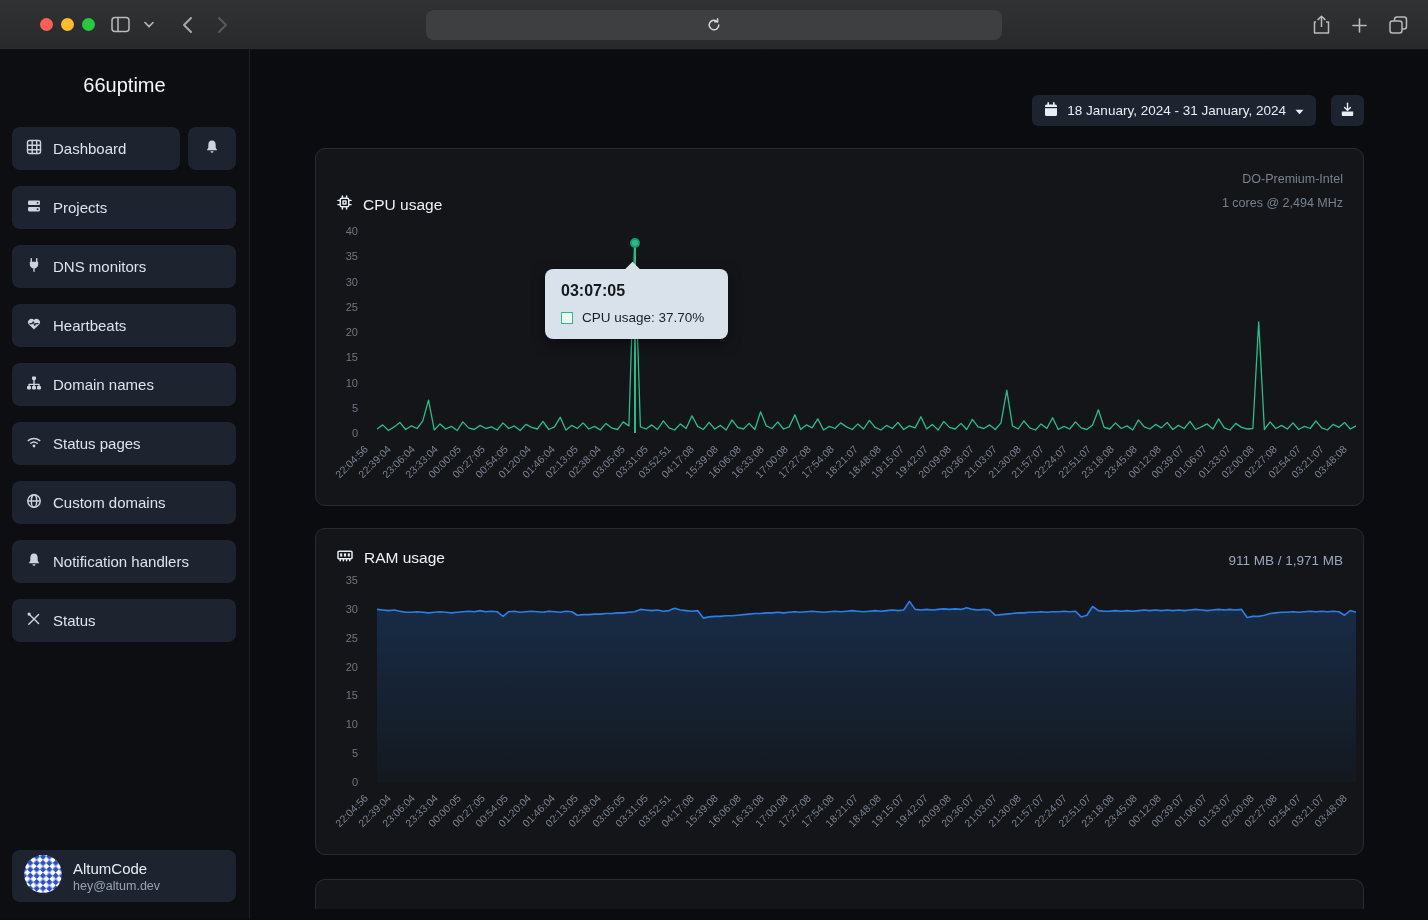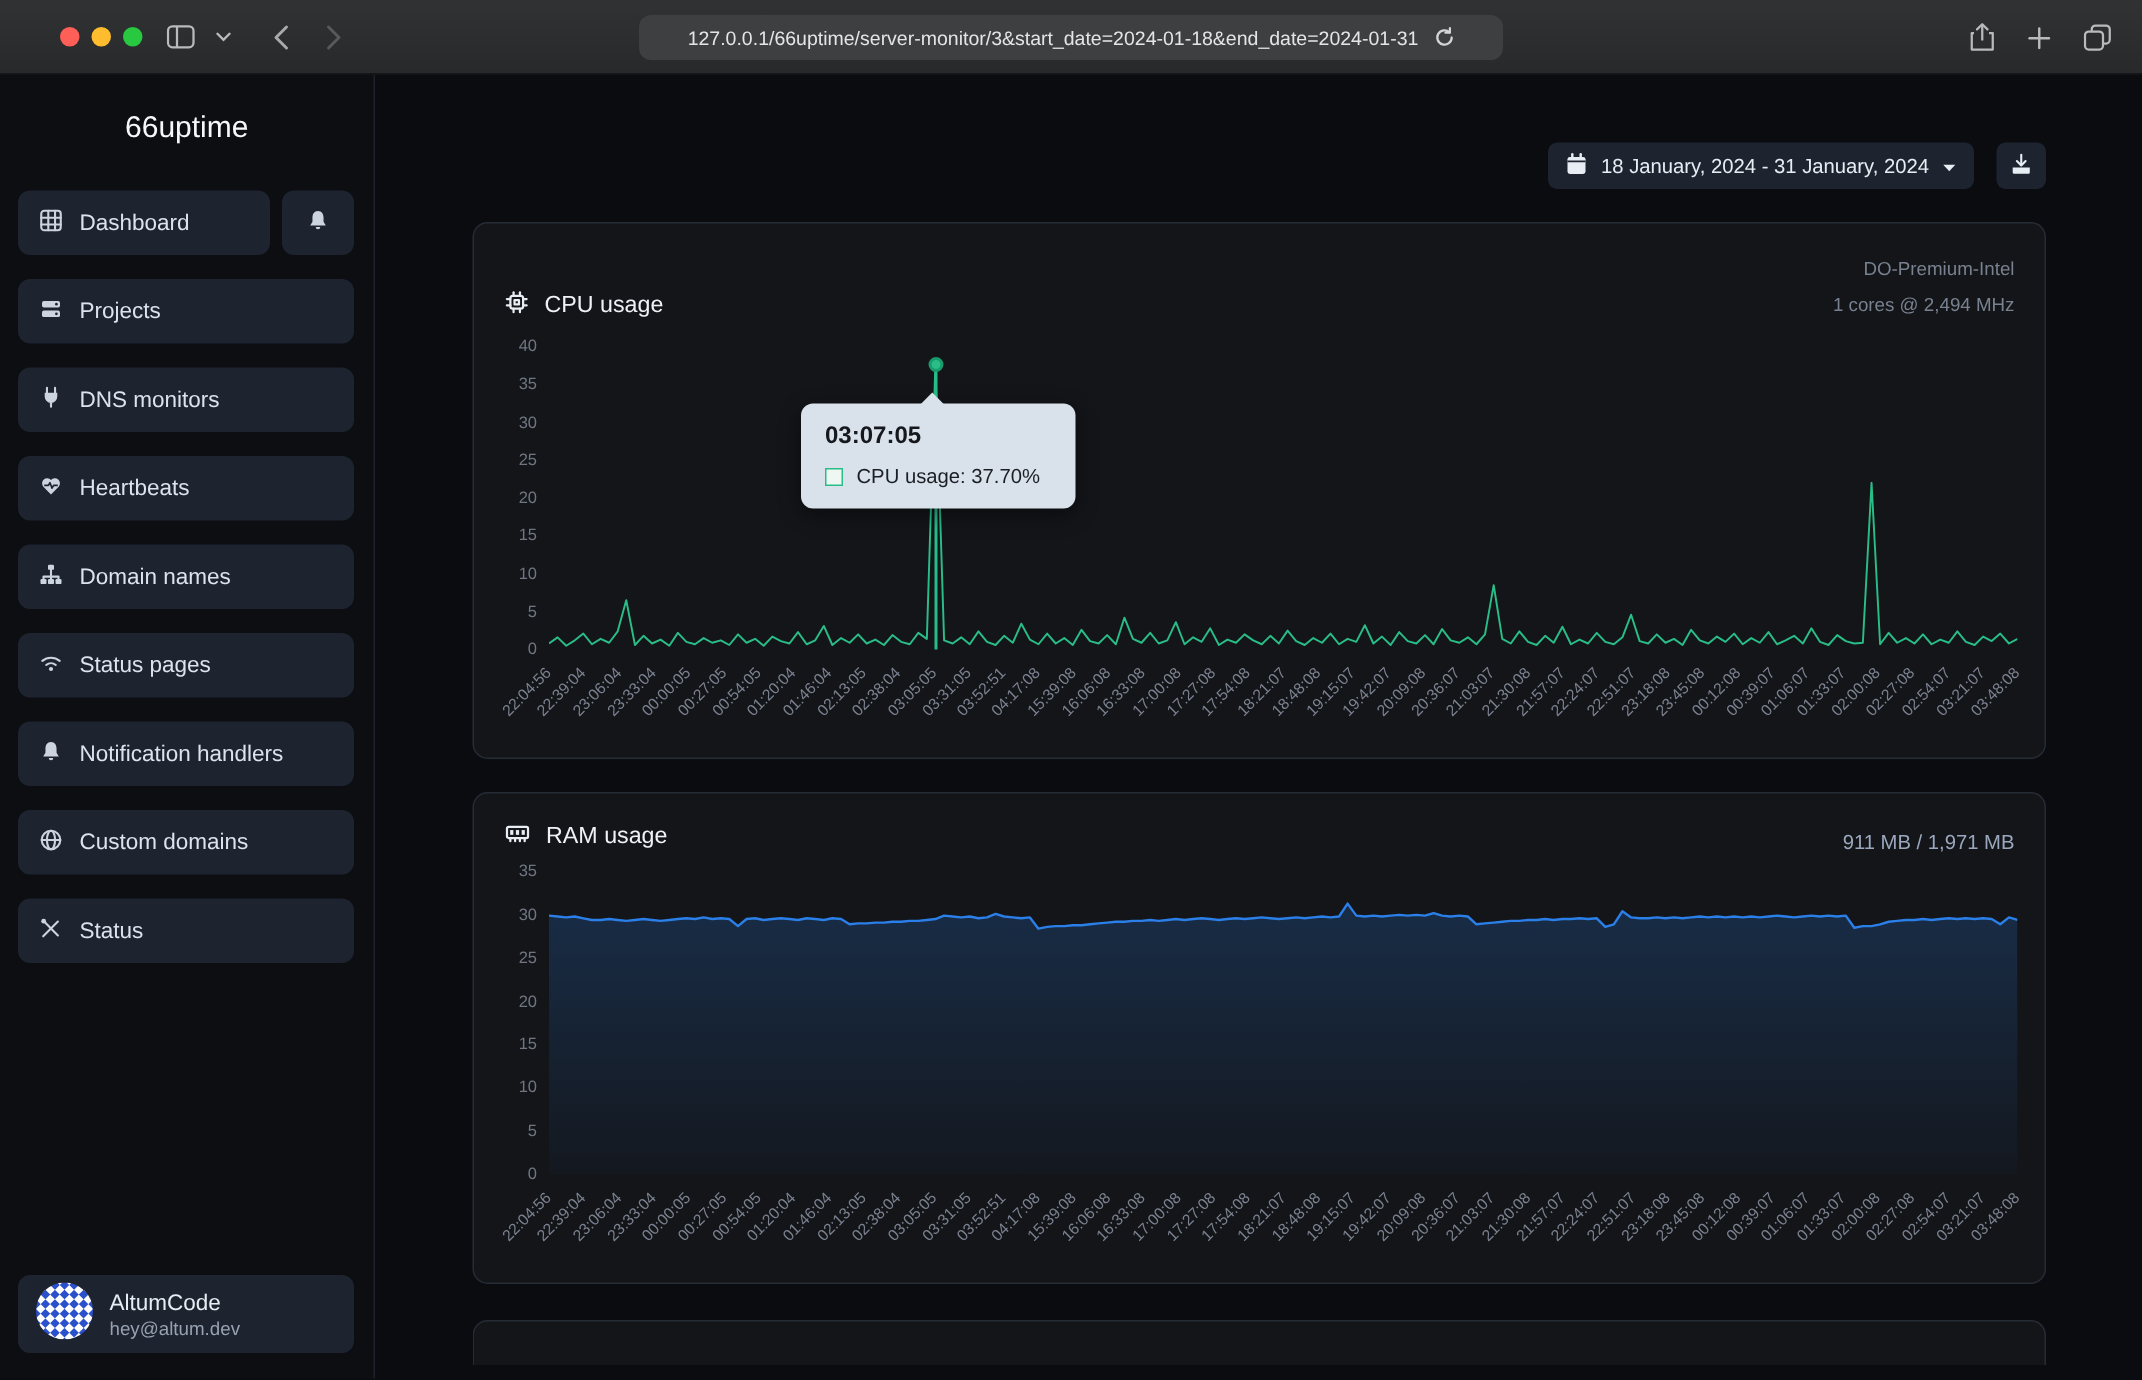--- a/index.html
+++ b/index.html
@@ -45,21 +45,21 @@
   .dl-btn { height:31px; width:33px; background:#1d2430; border:none; border-radius:6px; cursor:pointer;
     display:flex; align-items:center; justify-content:center; }
 
   .card { margin-top:22px; background:#131519; border:1px solid #262c36; border-radius:10px;
     padding:18px 20px 10px 20px; }
   .card-head { display:flex; justify-content:space-between; align-items:flex-end; }
   .card-title { display:flex; align-items:center; gap:10px; color:#eef1f5; font-size:15.5px; }
   .card-sub { text-align:right; color:#78818f; font-size:12.5px; line-height:24px; }
   .ram-total { color:#9aa7bd; font-size:13.5px; }
 
-  .chart-wrap { display:flex; margin-top:16px; }
+  .chart-wrap { display:flex; margin-top:16px;gap:11px; }
   .yaxis { width:30px; position:relative; height:202px; flex-shrink:0; }
   .yaxis span { position:absolute; right:8px; color:#6f7682; font-size:11px; }
   .plot { position:relative; width:979px; height:202px; }
   .plot svg { display:block; }
   .xlabels { position:relative; height:62px; margin-left:30px; width:979px; }
   .xlabels span { position:absolute; top:8px; color:#7b8290; font-size:10.5px; white-space:nowrap;
     transform:rotate(-45deg); transform-origin:100% 50%; }
 
   
   .cursor-line { position:absolute; left:257px; top:12px; bottom:0; width:2px; background:#27bd88; z-index:1; }
@@ -108,21 +108,20 @@
           <polyline points="9,2 2,9 9,16" stroke="#a7a9ab" fill="none" stroke-width="2" stroke-linecap="round" stroke-linejoin="round"></polyline>
         </svg>
     </span>
     <span class="chrome-ic" style="margin-left:10px">
       <svg width="11" height="18" viewBox="0 0 11 18">
           <polyline points="2,2 9,9 2,16" stroke="#58595b" fill="none" stroke-width="2" stroke-linecap="round" stroke-linejoin="round"></polyline>
         </svg>
     </span>
   </div>
   <div class="urlbar">
-    <span>127.0.0.1/66uptime/server-monitor/3&amp;start_date=2024-01-18&amp;end_date=2024-01-31</span>
     <span class="chrome-ic">
       <svg width="14" height="14" viewBox="0 0 14 14">
           <path d="M11.8 7a4.8 4.8 0 1 1-1.4-3.4" stroke="#d4d5d6" fill="none" stroke-width="1.5" stroke-linecap="round"></path>
           <polyline points="10.6,0.8 10.6,3.8 7.6,3.8" stroke="#d4d5d6" fill="none" stroke-width="1.5" stroke-linecap="round" stroke-linejoin="round"></polyline>
         </svg>
     </span>
   </div>
   <div class="chrome-right">
     <span class="chrome-ic">
       <svg width="17" height="20" viewBox="0 0 17 20">
@@ -222,35 +221,35 @@
               <path class="ic" d="M2.2 6.6a9 9 0 0 1 11.6 0" stroke-width="1.7"></path>
               <path class="ic" d="M4.8 9.3a5 5 0 0 1 6.4 0" stroke-width="1.7"></path>
               <circle class="icf" cx="8" cy="12" r="1.4"></circle>
             </svg>
         </span>
         <span>Status pages</span>
       </button>
       <button class="nav-btn">
         <span>
           <svg width="16" height="16" viewBox="0 0 16 16">
-              <path class="icf" d="M8 1.6c-2.6 0-3.7 2-3.7 4.6v2.6L2.8 11.3h10.4L11.7 8.8V6.2c0-2.6-1.1-4.6-3.7-4.6z"></path>
-              <path class="icf" d="M6.5 12.3a1.5 1.5 0 0 0 3 0z"></path>
-            </svg>
-        </span>
-        <span>Notification handlers</span>
-      </button>
-      <button class="nav-btn">
-        <span>
-          <svg width="16" height="16" viewBox="0 0 16 16">
               <circle class="ic" cx="8" cy="8" r="6.2"></circle>
               <ellipse class="ic" cx="8" cy="8" rx="2.7" ry="6.2"></ellipse>
               <line class="ic" x1="1.8" y1="8" x2="14.2" y2="8"></line>
             </svg>
         </span>
         <span>Custom domains</span>
+      </button>
+      <button class="nav-btn">
+        <span>
+          <svg width="16" height="16" viewBox="0 0 16 16">
+              <path class="icf" d="M8 1.6c-2.6 0-3.7 2-3.7 4.6v2.6L2.8 11.3h10.4L11.7 8.8V6.2c0-2.6-1.1-4.6-3.7-4.6z"></path>
+              <path class="icf" d="M6.5 12.3a1.5 1.5 0 0 0 3 0z"></path>
+            </svg>
+        </span>
+        <span>Notification handlers</span>
       </button>
       <button class="nav-btn">
         <span>
           <svg width="16" height="16" viewBox="0 0 16 16">
               <path class="ic" d="M2.8 13.2 12.6 3.4" stroke-width="2.1"></path>
               <path class="ic" d="M3.4 3.4l9.2 9.2" stroke-width="2.1"></path>
               <circle class="icf" cx="3.1" cy="3.1" r="1.6"></circle>
             </svg>
         </span>
         <span>Status</span>

